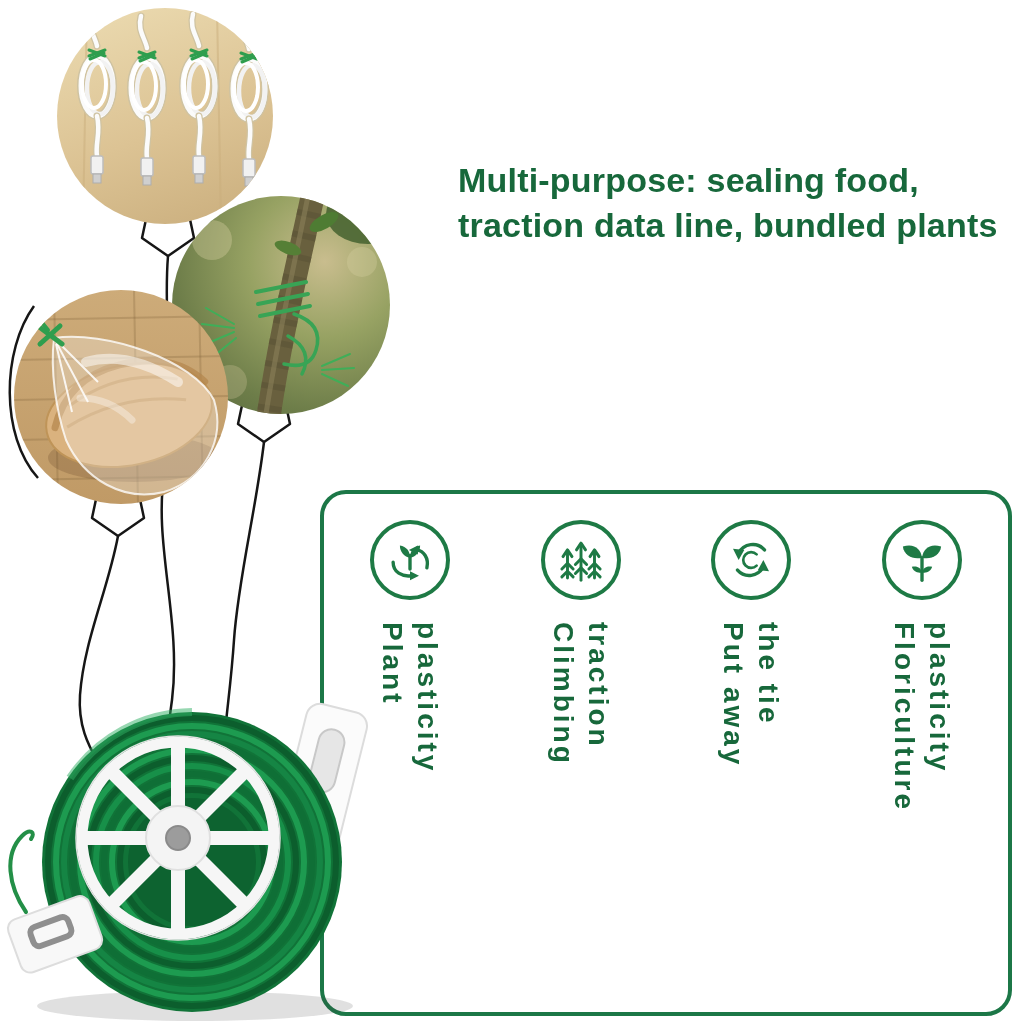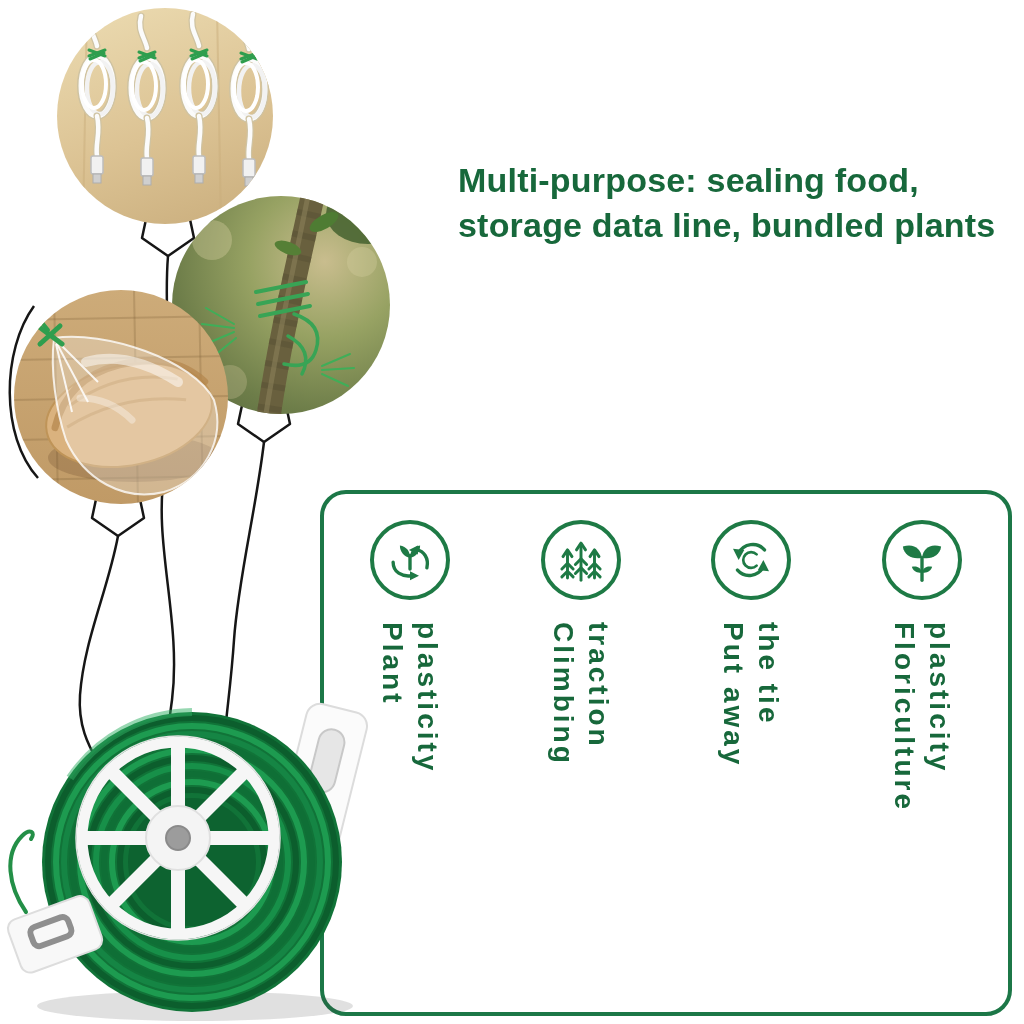--- a/index.html
+++ b/index.html
@@ -210,21 +210,21 @@
       <path d="M66,108 q30 0 52 22" stroke="rgba(255,255,255,.35)" stroke-width="7" fill="none" stroke-linecap="round"></path>
       <g stroke="#2f9e4e" stroke-linecap="round">
         <line x1="24" y1="36" x2="48" y2="54" stroke-width="5"></line>
         <line x1="26" y1="54" x2="46" y2="36" stroke-width="5"></line>
         <path d="M34,40 C24,28 18,20 21,8" stroke-width="4" fill="none"></path>
       </g>
     </svg>
   </div>
 
   <div class="abs heading">Multi-purpose: sealing food,
-storage data line, bundled plants</div>
+traction data line, bundled plants</div>
 
   <div class="abs panel">
 
     <div class="feature">
       <div class="icon-circle">
         <svg viewBox="0 0 48 48" fill="none" stroke="#1e7a45" stroke-width="3" stroke-linecap="round" stroke-linejoin="round">
           <path d="M24 32 V20"></path>
           <path d="M24 22 C19 21 15 17 15 11 C21 12 24 16 24 22 Z" fill="#1e7a45" stroke="none"></path>
           <path d="M24 22 C29 21 33 17 33 11 C27 12 24 16 24 22 Z" fill="#1e7a45" stroke="none"></path>
           <path d="M9 26 C9 35 17 39 25 38"></path>

